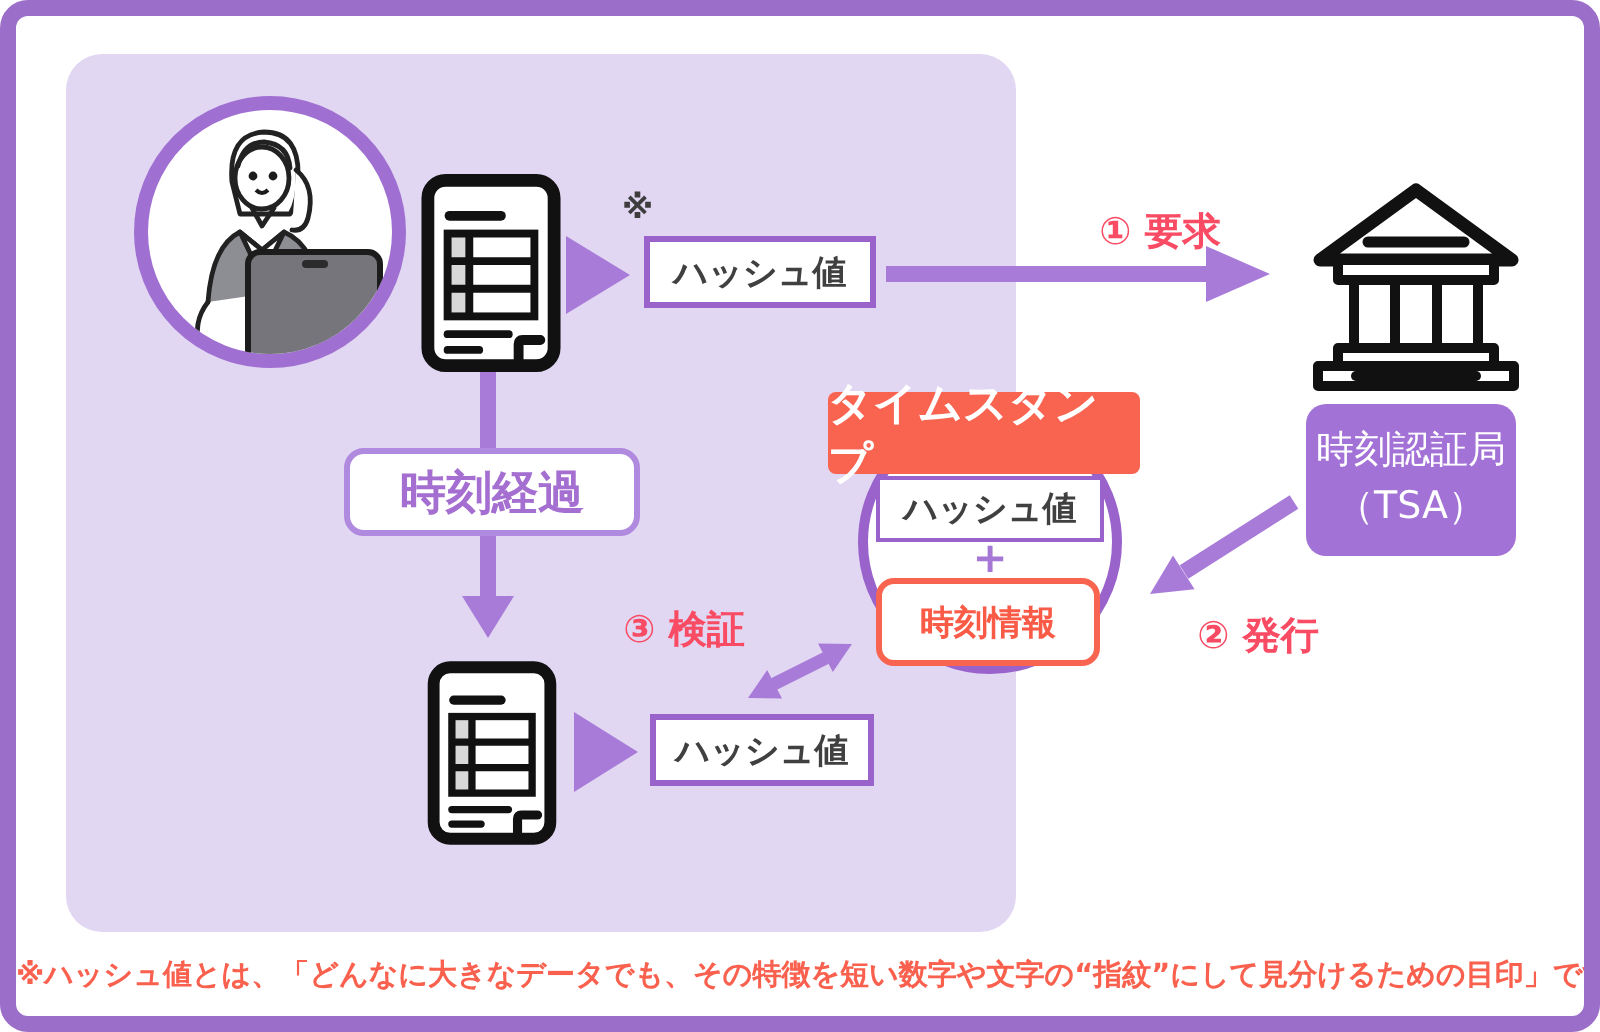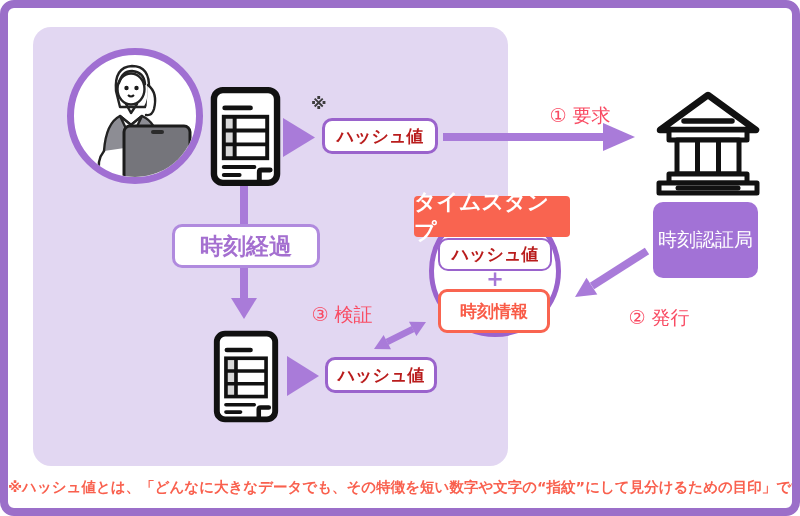--- a/index.html
+++ b/index.html
@@ -23,31 +23,31 @@
   .layer-b { z-index: 6; }
 
   .avatar {
     left: 59px; top: 40px; width: 136px; height: 136px;
     background: #fff; border: 7px solid #a06fd2; border-radius: 50%;
     overflow: hidden; z-index: 4;
   }
   .doc-icon { z-index: 4; }
 
   .pill {
-    background: #fff; border: 3px solid #9a63cc; border-radius: 10px;
+    background: #fff; border: 3px solid #9a63cc; border-radius: 0;
     display: flex; align-items: center; justify-content: center;
-    font-weight: 700; color: #b91c1c; z-index: 4;
+    font-weight: 700; color: #404040; z-index: 4;
   }
   .hash1 { left: 314px; top: 110px; width: 116px; height: 36px; font-size: 17px; }
   .hash2 { left: 317px; top: 349px; width: 112px; height: 36px; font-size: 17px; }
   .note-mark { left: 303px; top: 86px; font-size: 16px; font-weight: 700; color: #3d3d3d; z-index: 4; }
 
-  .step-label { font-size: 19px; font-weight: 400; color: #f94b63; text-align: center; z-index: 4; white-space: nowrap; }
+  .step-label { font-size: 19px; font-weight: 700; color: #f94b63; text-align: center; z-index: 4; white-space: nowrap; }
   .req-label   { left: 527px; top: 95px;  width: 90px; }
-  .issue-label { left: 606px; top: 297px; width: 90px; }
+  .issue-label { left: 576px; top: 297px; width: 90px; }
   .verify-label{ left: 292px; top: 294px; width: 84px; }
 
   .bank { left: 642px; top: 80px; width: 116px; height: 110px; z-index: 4; }
   .tsa-box {
     left: 645px; top: 194px; width: 105px; height: 76px;
     background: #a272d6; border-radius: 10px; color: #ffffff;
     font-size: 19px; font-weight: 400; text-align: center;
     display: flex; flex-direction: column; align-items: center; justify-content: center;
     line-height: 1.45; z-index: 4;
   }
@@ -183,20 +183,21 @@
       <rect x="27" y="52" width="62" height="34" stroke-width="5"></rect>
       <line x1="47.5" y1="52" x2="47.5" y2="86" stroke-width="5"></line>
       <line x1="68.5" y1="52" x2="68.5" y2="86" stroke-width="5"></line>
       <rect x="19" y="86" width="78" height="9" stroke-width="5"></rect>
       <rect x="9" y="95" width="98" height="10" stroke-width="5"></rect>
       <line x1="28" y1="100" x2="88" y2="100" stroke-width="5" stroke-linecap="round"></line>
     </svg>
   </div>
   <div class="abs tsa-box">
     <span>時刻認証局</span>
+    <span>（TSA）</span>
   </div>
 
   <div class="abs elapsed-box">時刻経過</div>
 
   <div class="abs ts-circle"></div>
   <div class="abs ts-title">タイムスタンプ</div>
   <div class="abs pill ts-hash">ハッシュ値</div>
   <div class="abs ts-plus">+</div>
   <div class="abs ts-info">時刻情報</div>
 

